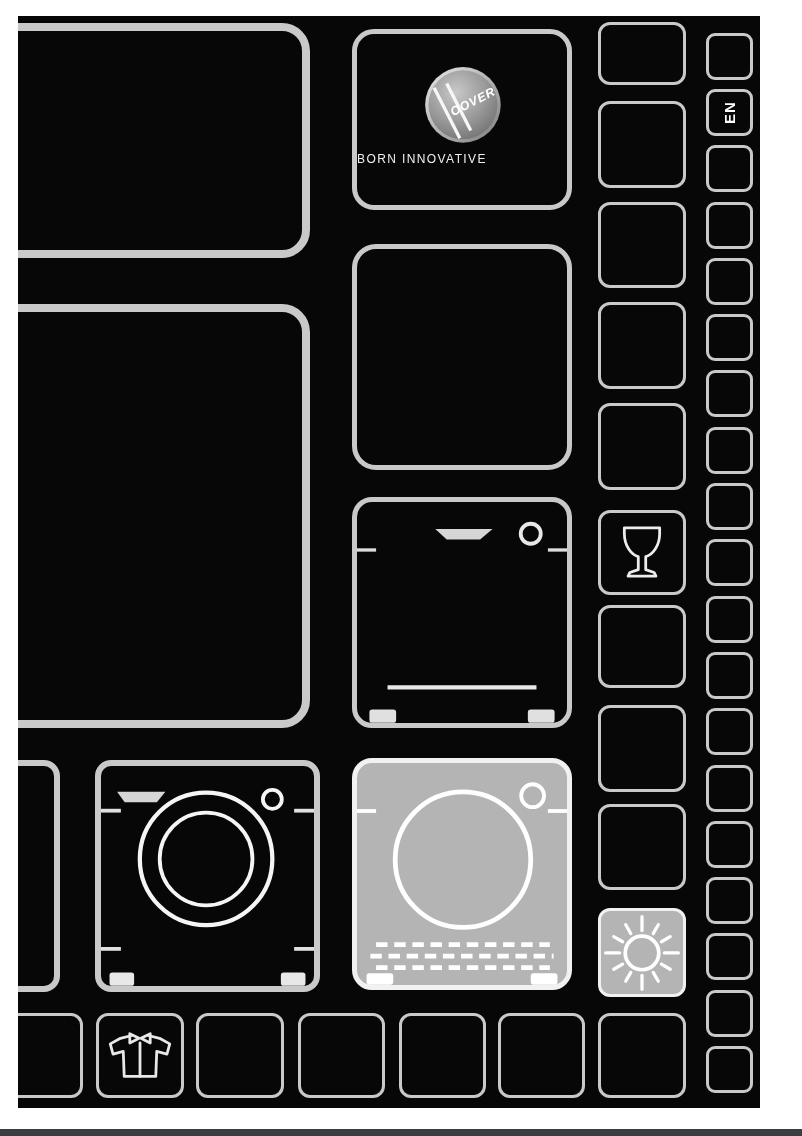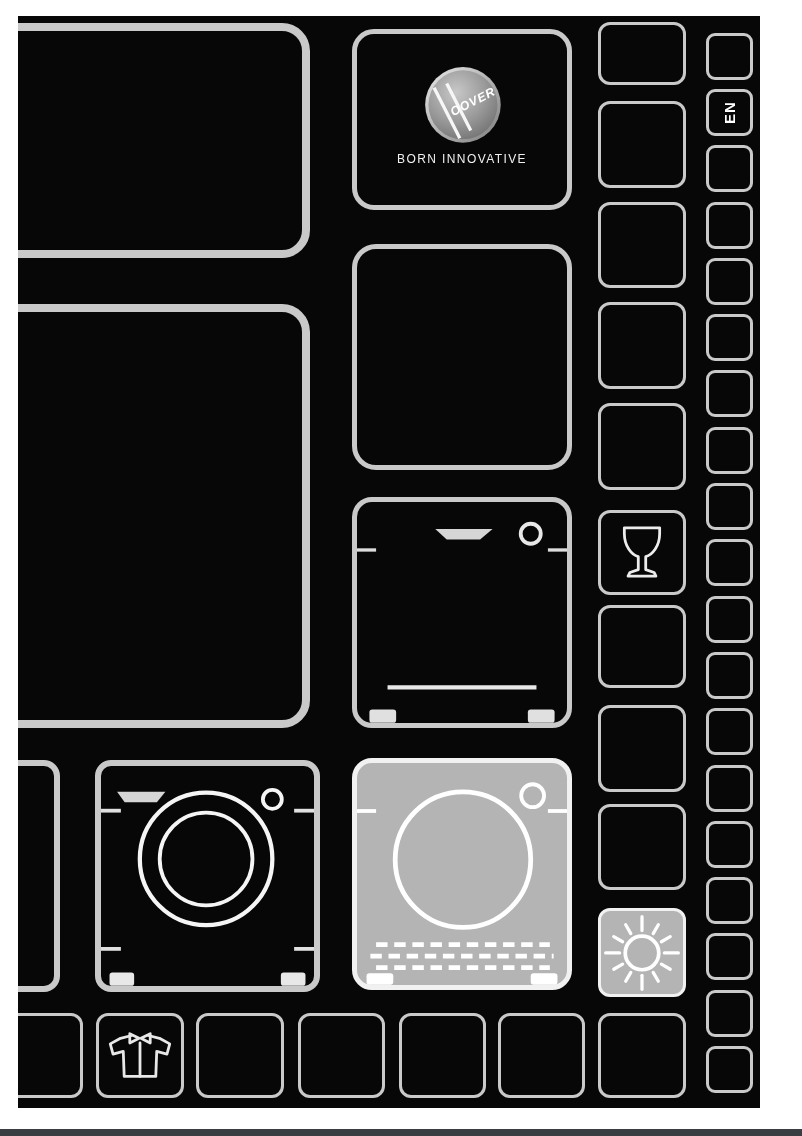--- a/index.html
+++ b/index.html
@@ -3,21 +3,21 @@
 <meta charset="utf-8">
 <style>
   * { margin:0; padding:0; box-sizing:border-box; }
   html,body { background:#9a9a9a; }
   body { font-family:"Liberation Sans", sans-serif; }
   .page { position:relative; width:802px; height:1136px; background:#ffffff; overflow:hidden; margin:0 auto; }
   .panel { position:absolute; left:18px; top:16px; width:742px; height:1092px; background:#070707; overflow:hidden; }
   .cell { position:absolute; border-style:solid; border-color:#c9c9c9; background:transparent; }
   .cell.hl { background:#b4b4b4; border-color:#f1f1f1; }
   .cell svg { position:absolute; inset:0; width:100%; height:100%; display:block; }
-  .tagline { position:absolute; left:0; right:0; top:118px; text-align:center; font-size:12px;
+  .tagline { position:absolute; left:0; right:0; top:118px; font-size:12px;
              letter-spacing:1.4px; color:#f0f0f0; font-weight:400; }
   .lang { position:absolute; inset:0; display:flex; align-items:center; justify-content:center; }
   .lang span { transform:rotate(-90deg); color:#ffffff; font-weight:bold; font-size:15px; letter-spacing:1px; }
   .bottom-bar { position:absolute; left:0; top:1129px; width:802px; height:7px; background:#3a3d41; }
   .corner-notch { position:absolute; left:0; top:0; width:46px; height:15px; background:#ffffff; }
 </style>
 </head>
 <body>
 
 <div class="page">

